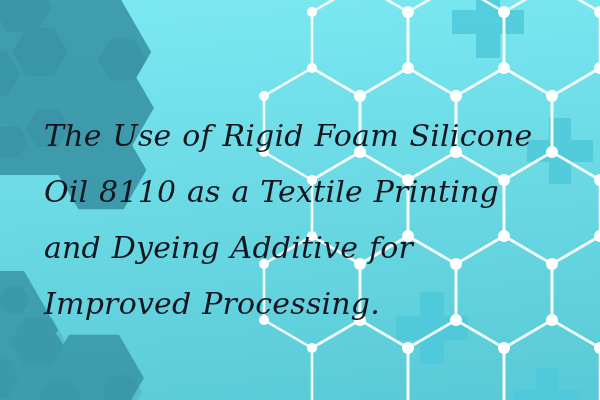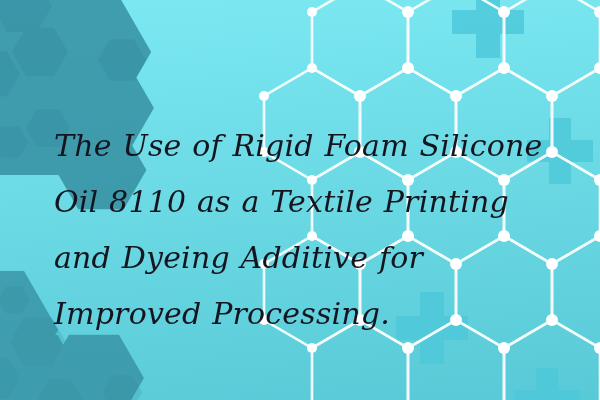--- a/index.html
+++ b/index.html
@@ -34,21 +34,21 @@
   
   #title-block {
     position: absolute;
     z-index: 5;
     left: 44px;
     top: 108px;
     width: 512px;
   }
 
   #title-text {
-    margin: 10px;
+    margin: 0;
     color: #15151f;
     font-family: "DejaVu Serif", "Liberation Serif", serif;
     font-style: italic;
     font-weight: 400;
     font-size: 30px;
     line-height: 56px;
     letter-spacing: 0.2px;
     word-spacing: 1px;
     text-align: left;
     white-space: pre-wrap;

